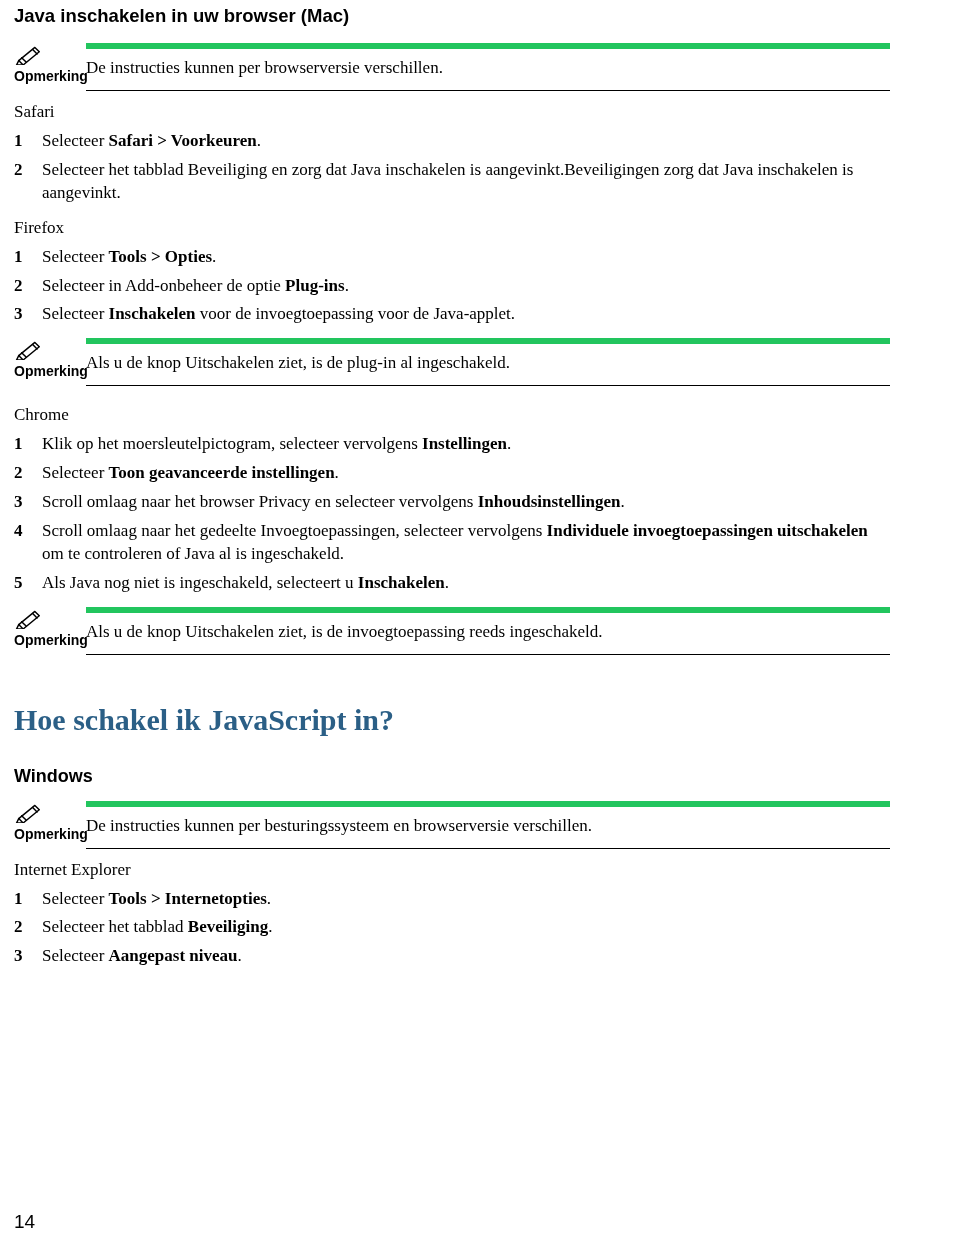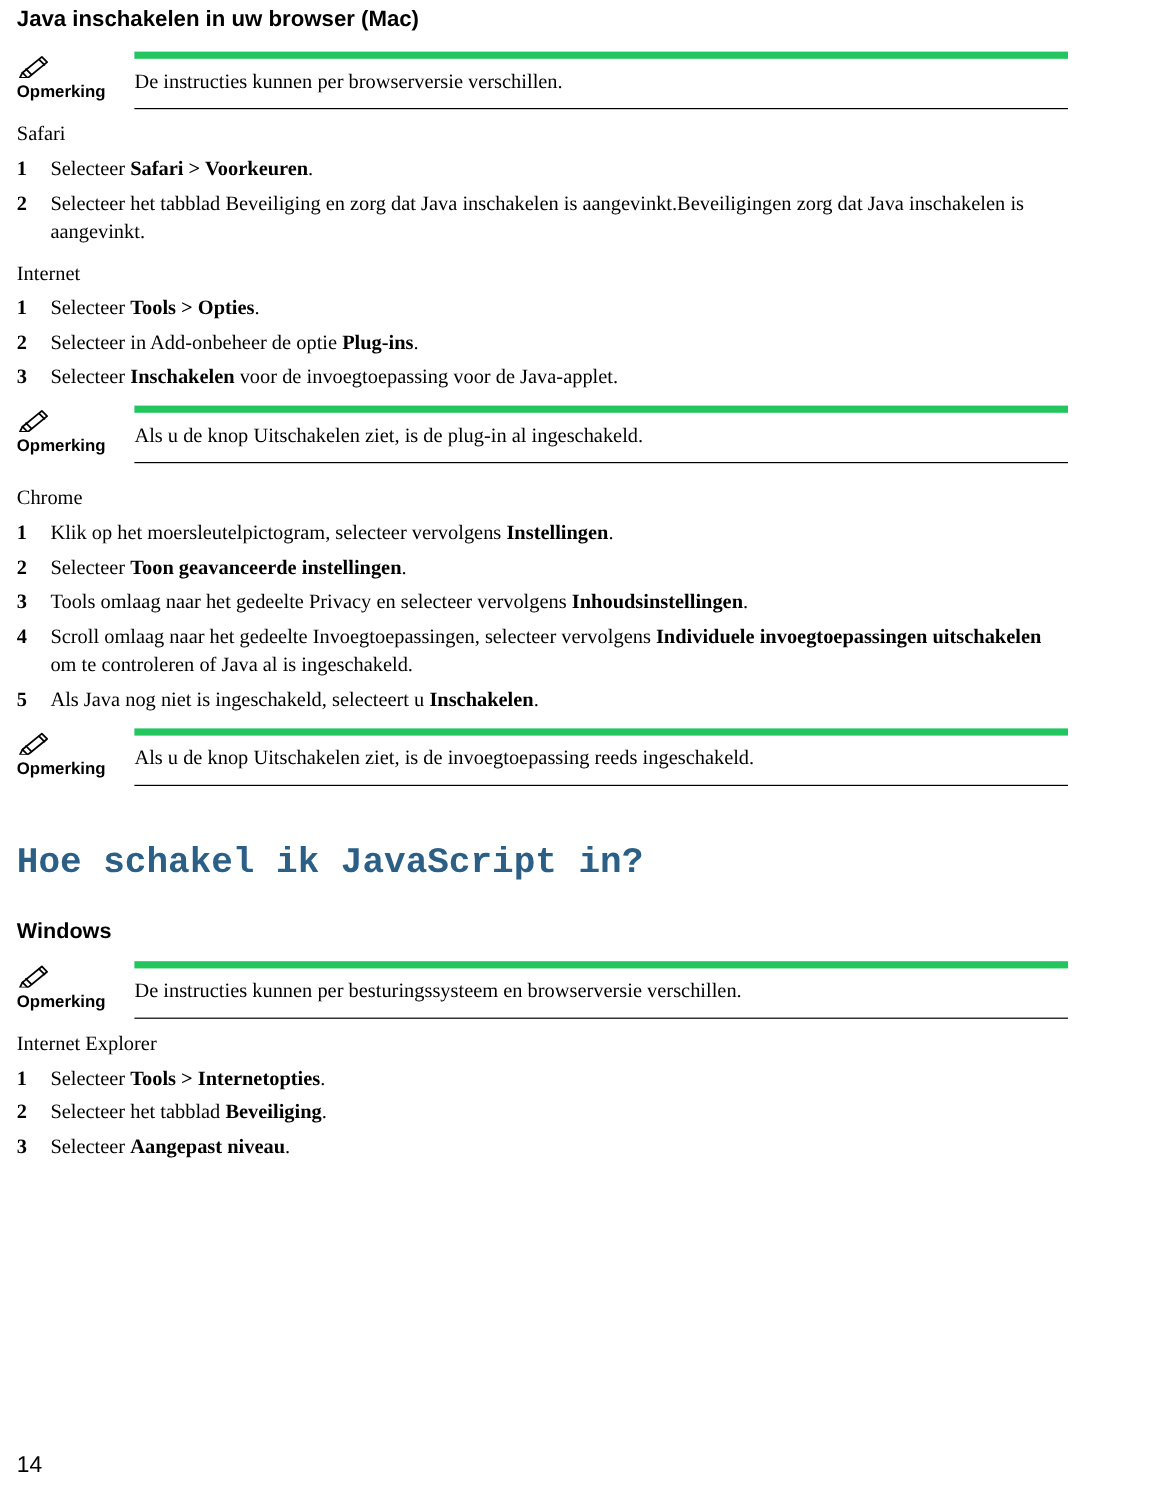--- a/index.html
+++ b/index.html
@@ -24,42 +24,41 @@
     font-weight: 700;
   }
   h1.section-title {
     font-family: "Arial Narrow", Arial, Helvetica, sans-serif;
     font-stretch: condensed;
     font-weight: 700;
     font-size: 18.5px;
     margin: 0 0 14px 0;
   }
   h1.big-title {
-    font-family: Liberation Mono, monospace;
+    font-family: Liberation Serif, serif;
     font-stretch: condensed;
     font-weight: 700;
     color: #2b5f86;
     font-size: 30px;
     margin: 45px 0 24px 0;
   }
   h2.subhead {
     font-family: "Arial Narrow", Arial, Helvetica, sans-serif;
     font-stretch: condensed;
     font-weight: 700;
     font-size: 18px;
     margin: 0 0 12px 0;
   }
   .browser-head {
     margin: 6px 0 6px 0;
     font-family: "Times New Roman", serif;
   }
   .note-block {
     display: flex;
     align-items: flex-start;
-    gap: 26px;
     margin: 8px 0 10px 0;
   }
   .note-left {
     width: 72px;
     flex: 0 0 72px;
     text-align: left;
   }
   .note-left .pencil {
     display: block;
     margin-bottom: 2px;
@@ -129,21 +128,21 @@
   <div class="browser-head">Safari</div>
   <ol class="steps">
     <li>
       <span>Selecteer </span><b>Safari &gt; Voorkeuren</b><span>.</span>
     </li>
     <li>
       <span>Selecteer het tabblad Beveiliging en zorg dat Java inschakelen is aangevinkt.Beveiligingen zorg dat Java inschakelen is aangevinkt.</span>
     </li>
   </ol>
 
-  <div class="browser-head">Internet</div>
+  <div class="browser-head">Firefox</div>
   <ol class="steps">
     <li>
       <span>Selecteer </span><b>Tools &gt; Opties</b><span>.</span>
     </li>
     <li>
       <span>Selecteer in Add-onbeheer de optie </span><b>Plug-ins</b><span>.</span>
     </li>
     <li>
       <span>Selecteer </span><b>Inschakelen</b><span> voor de invoegtoepassing voor de Java-applet.</span>
     </li>
@@ -166,21 +165,21 @@
 
   <div class="browser-head" style="margin-top:18px">Chrome</div>
   <ol class="steps">
     <li>
       <span>Klik op het moersleutelpictogram, selecteer vervolgens </span><b>Instellingen</b><span>.</span>
     </li>
     <li>
       <span>Selecteer </span><b>Toon geavanceerde instellingen</b><span>.</span>
     </li>
     <li>
-      <span>Tools omlaag naar het gedeelte Privacy en selecteer vervolgens </span><b>Inhoudsinstellingen</b><span>.</span>
+      <span>Scroll omlaag naar het browser Privacy en selecteer vervolgens </span><b>Inhoudsinstellingen</b><span>.</span>
     </li>
     <li>
       <span>Scroll omlaag naar het gedeelte Invoegtoepassingen, selecteer vervolgens </span><b>Individuele invoegtoepassingen uitschakelen</b><span> om te controleren of Java al is ingeschakeld.</span>
     </li>
     <li>
       <span>Als Java nog niet is ingeschakeld, selecteert u </span><b>Inschakelen</b><span>.</span>
     </li>
   </ol>
 
   <div class="note-block">

